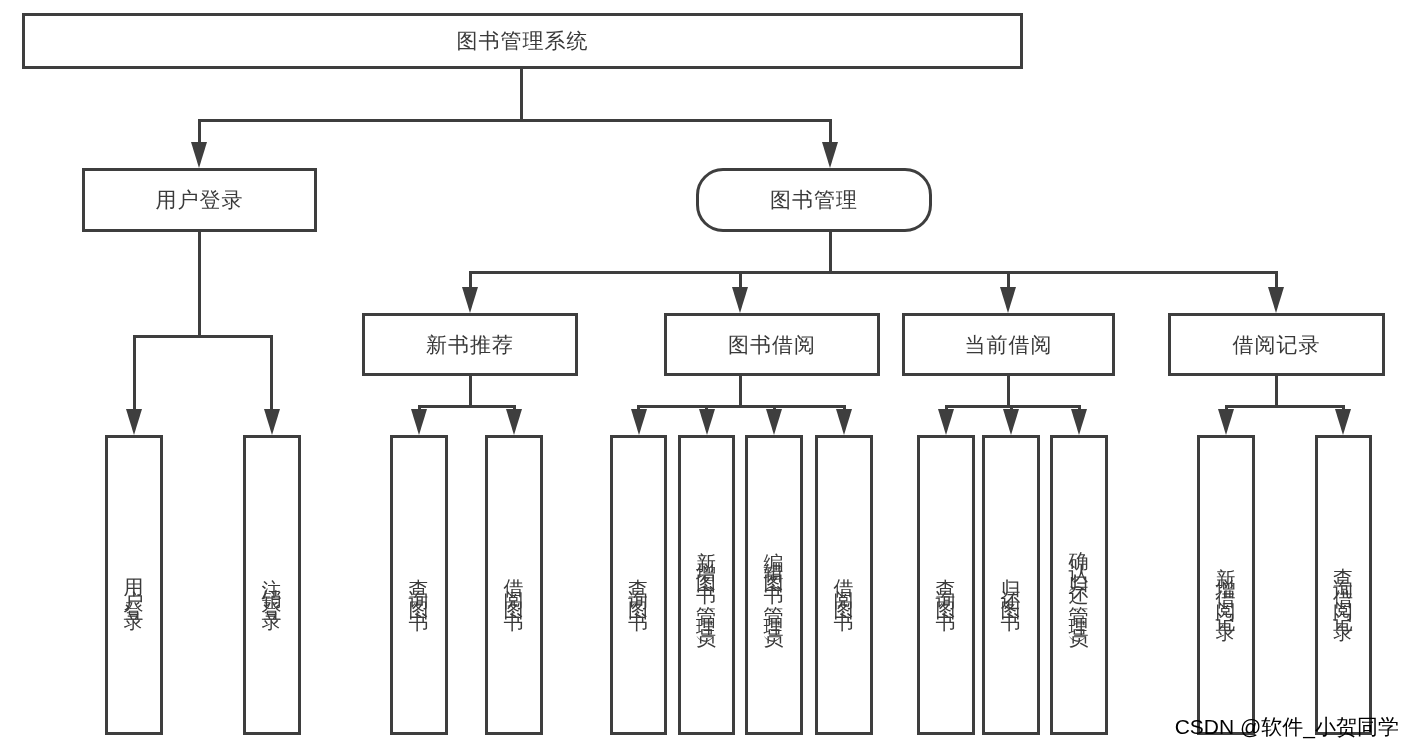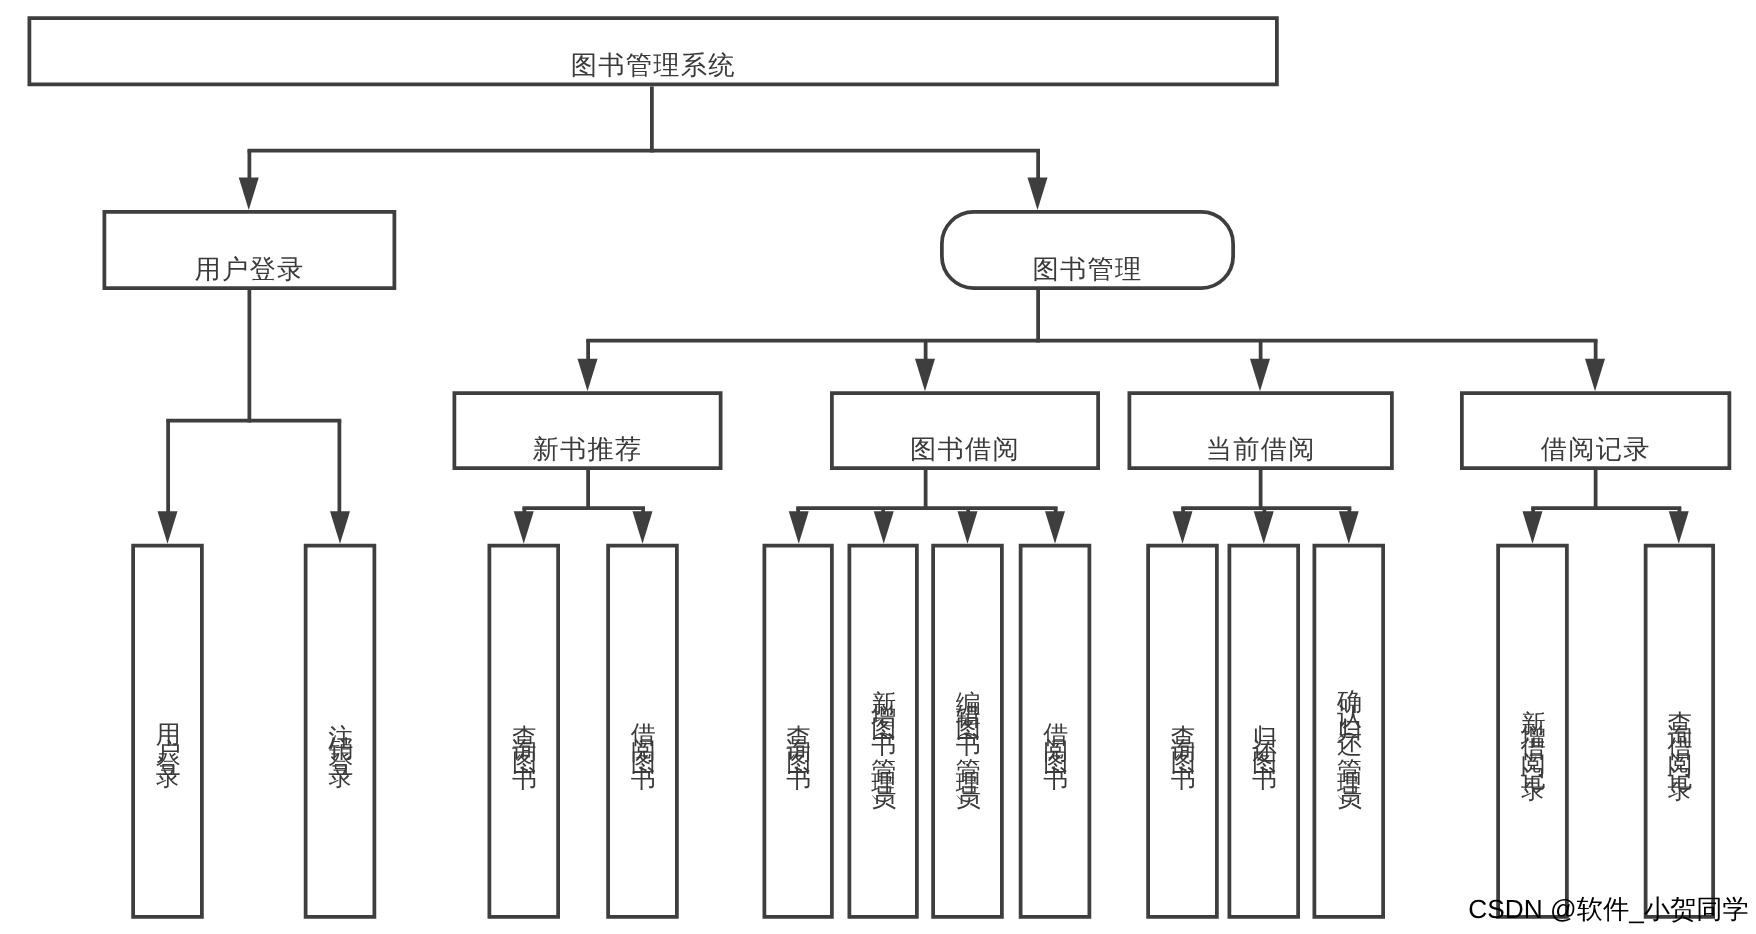--- a/index.html
+++ b/index.html
@@ -14,21 +14,21 @@
     height: 747px;
     background: #ffffff;
     overflow: hidden;
   }
   .node {
     position: absolute;
     box-sizing: border-box;
     background: #ffffff;
     border: 3px solid #3e3e3e;
     display: flex;
-    align-items: flex-end;
+    align-items: center;
     justify-content: center;
     color: #3a3a3a;
     font-size: 21px;
     letter-spacing: 1px;
     z-index: 2;
   }
   .leaf {
     position: absolute;
     box-sizing: border-box;
     background: #ffffff;
@@ -76,21 +76,21 @@
 
 <div id="canvas" style="background: rgb(255, 255, 255);">
 
   <div class="node" style="left: 22px; top: 13px; width: 1001px; height: 56px; border-color: rgb(62, 62, 62); color: rgb(58, 58, 58);">
     <span>图书管理系统</span>
   </div>
 
   <div class="node" style="left: 82px; top: 168px; width: 235px; height: 64px; border-color: rgb(62, 62, 62); color: rgb(58, 58, 58);">
     <span>用户登录</span>
   </div>
-  <div class="node" style="left: 752px; top: 168px; width: 236px; height: 64px; border-color: rgb(62, 62, 62); color: rgb(58, 58, 58); border-radius: 27px;">
+  <div class="node" style="left: 696px; top: 168px; width: 236px; height: 64px; border-color: rgb(62, 62, 62); color: rgb(58, 58, 58); border-radius: 27px;">
     <span>图书管理</span>
   </div>
 
   <div class="node" style="left: 362px; top: 313px; width: 216px; height: 63px; border-color: rgb(62, 62, 62); color: rgb(58, 58, 58);">
     <span>新书推荐</span>
   </div>
   <div class="node" style="left: 632px; top: 313px; width: 216px; height: 63px; border-color: rgb(62, 62, 62); color: rgb(58, 58, 58); margin-left: 32px;">
     <span>图书借阅</span>
   </div>
   <div class="node" style="left: 1168px; top: 313px; width: 217px; height: 63px; border-color: rgb(62, 62, 62); color: rgb(58, 58, 58);">

